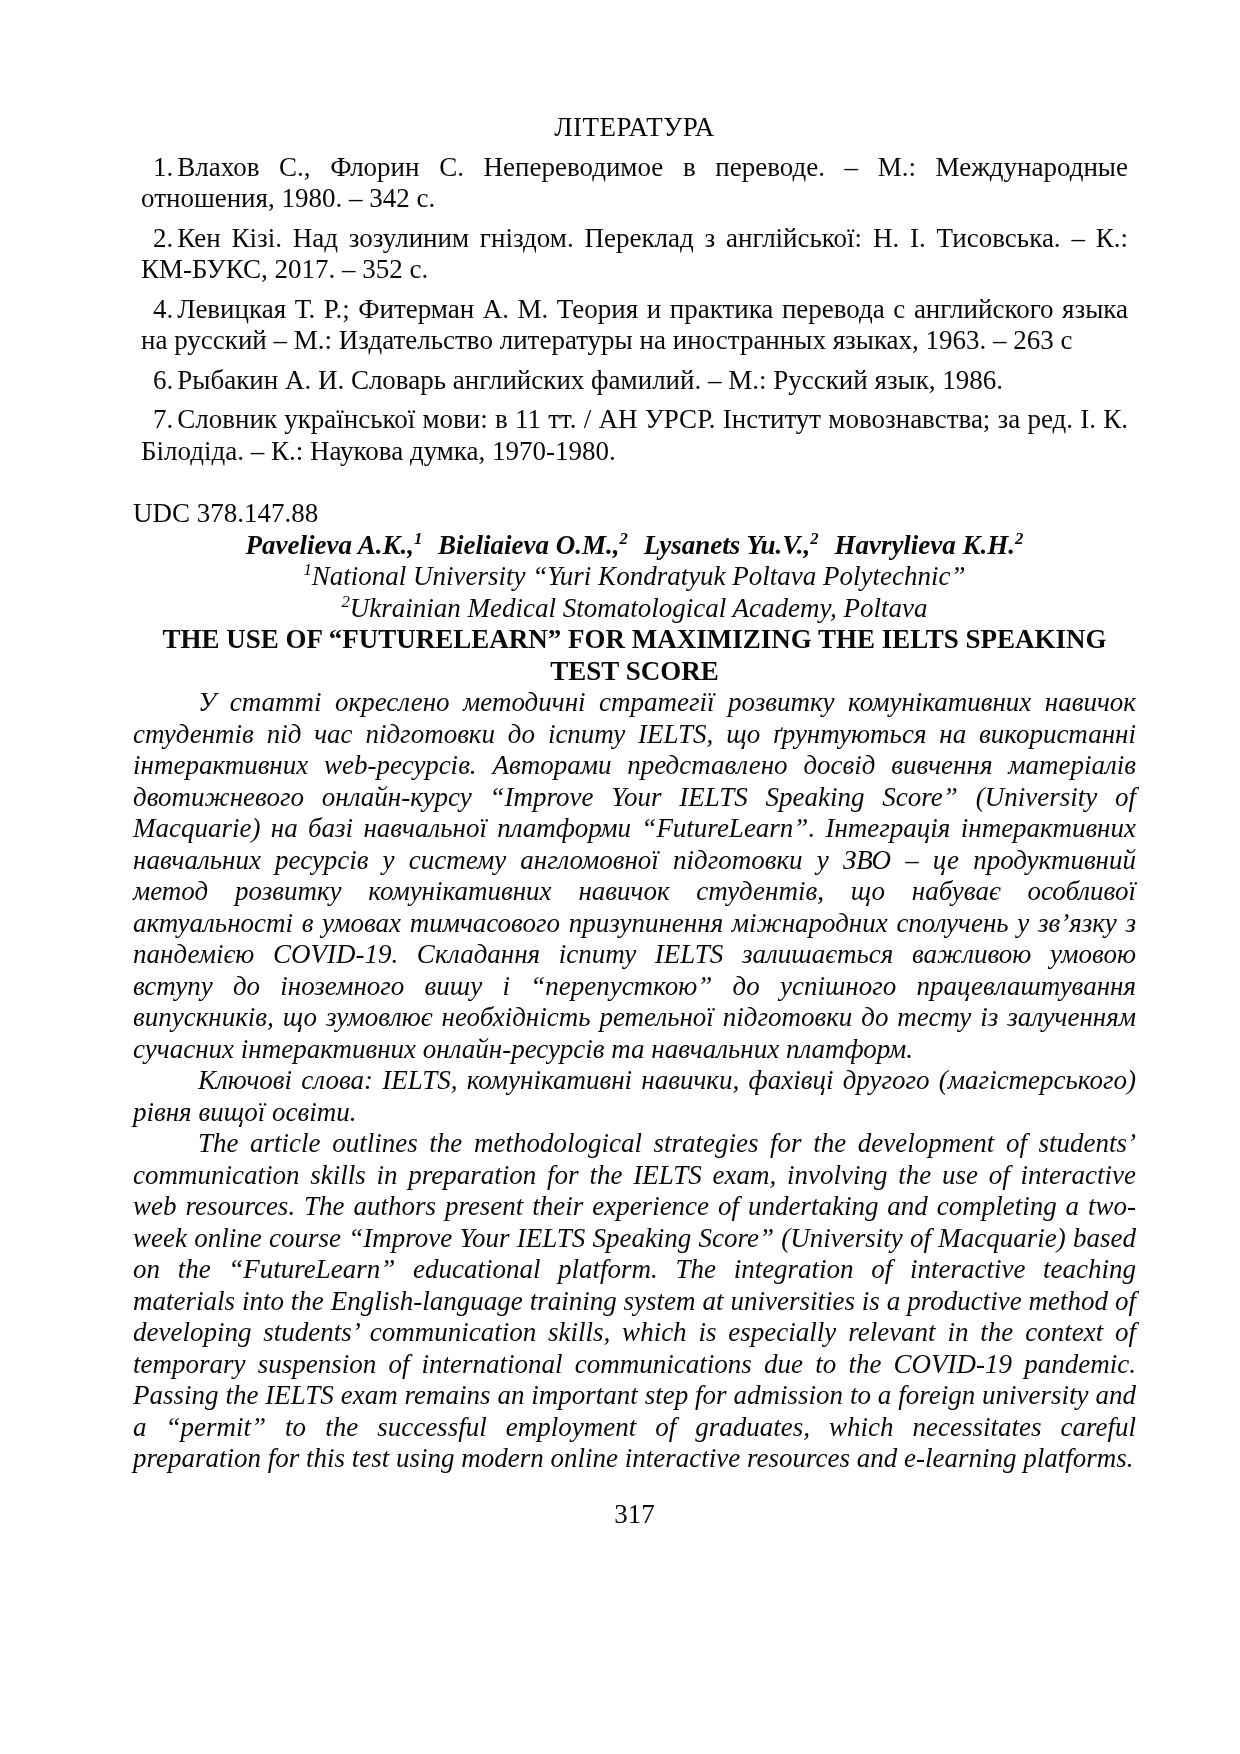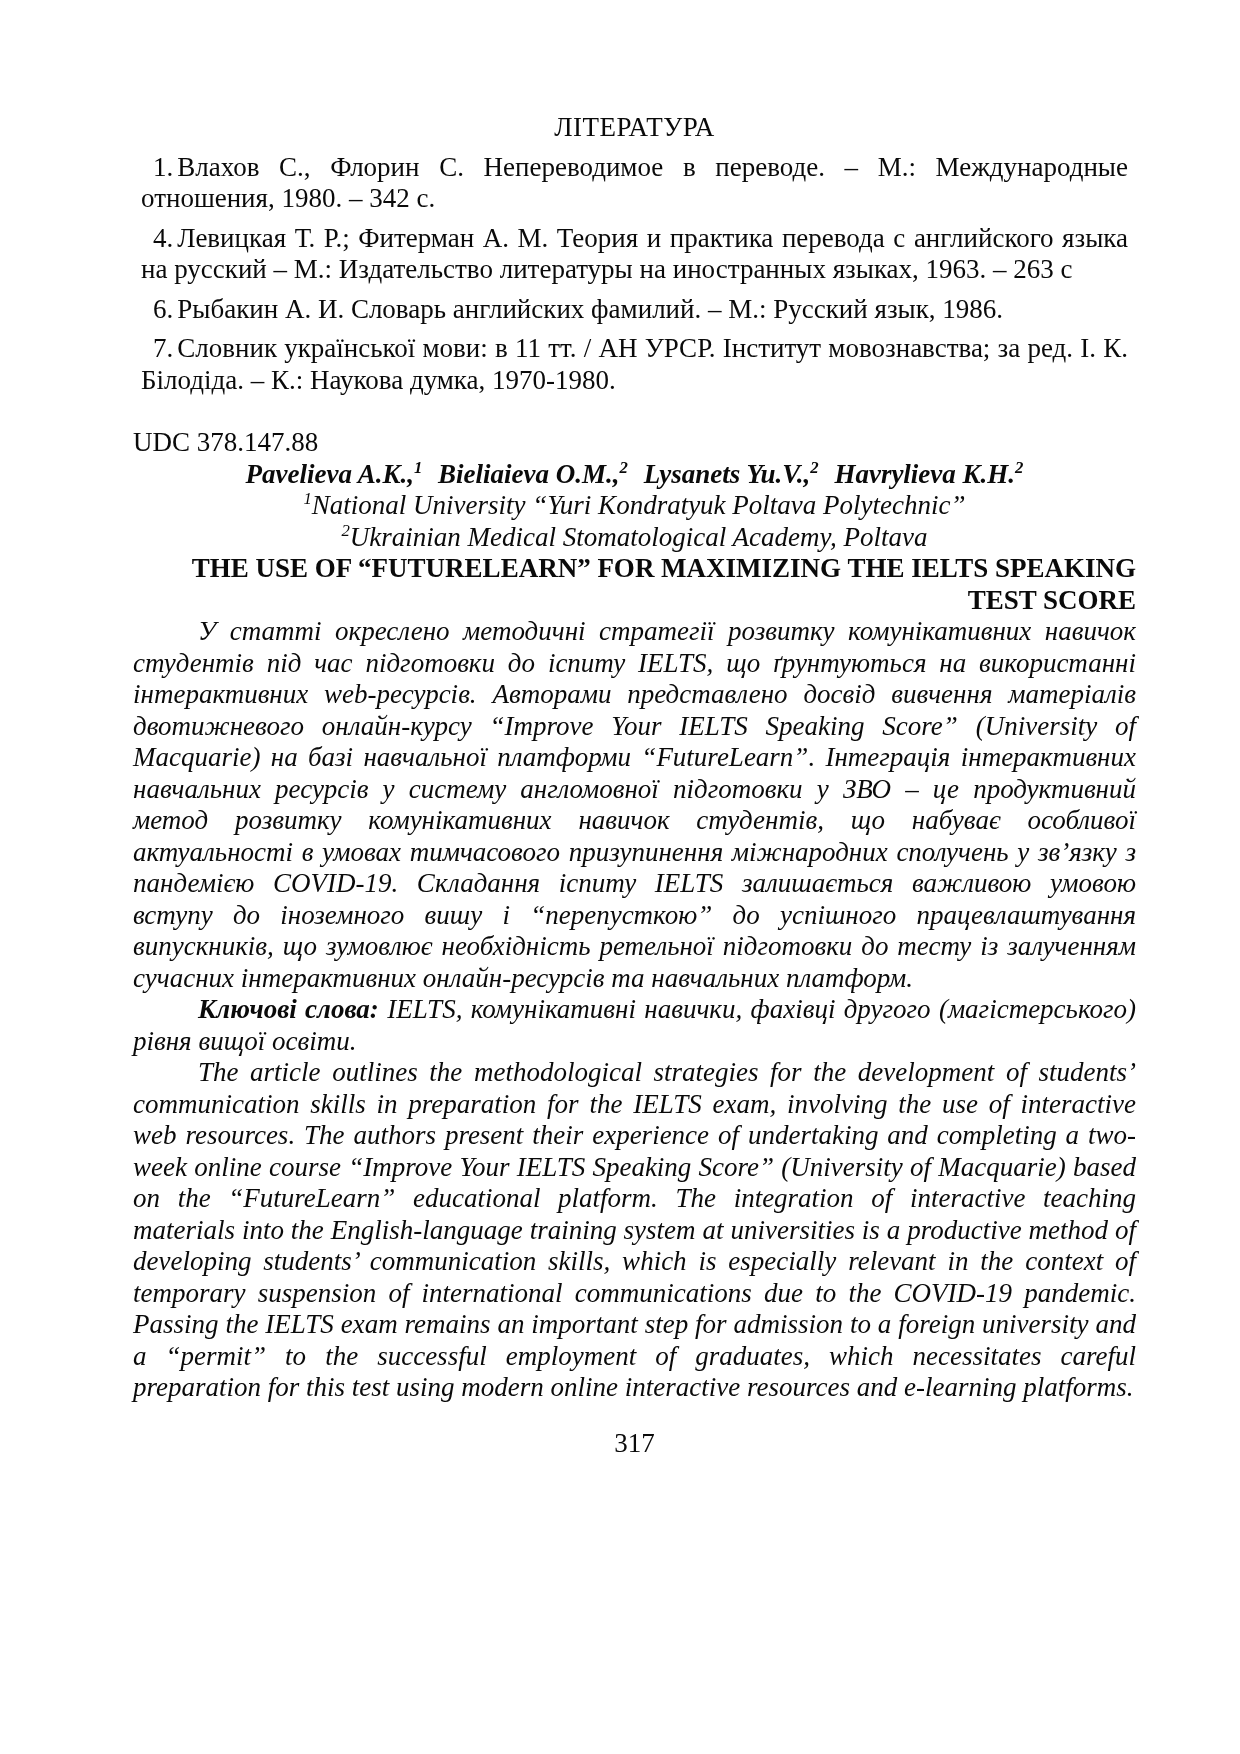--- a/index.html
+++ b/index.html
@@ -48,36 +48,36 @@
   .affil {
     margin: 0;
     text-align: center;
     font-weight: normal;
     font-style: italic;
   }
   .title {
     margin: 0;
     font-size: 27px;
     font-weight: bold;
-    text-align: right;
+    text-align: center;
     line-height: 31.5px;
   }
   .abstract {
     margin: 0;
     text-align: justify;
     font-style: italic;
     text-indent: 65px;
   }
   .keywords {
     margin: 0;
     text-align: justify;
     font-style: italic;
     text-indent: 65px;
   }
-  .kw-label { font-weight: bold; }
+  .kw-label { font-weight: normal; }
   sup {
     font-size: 0.62em;
     line-height: 0;
     vertical-align: super;
   }
   .page-number {
     margin-top: 24px;
     text-align: center;
     font-style: normal;
   }
@@ -86,20 +86,21 @@
 <body>
 
 <div class="page">
 
   <section>
     <h2 class="lit-heading">ЛІТЕРАТУРА</h2>
     <div>
 
         <p class="ref"><span class="ref-num">1.</span><span>Влахов С., Флорин С. Непереводимое в переводе. – М.: Международные отношения, 1980. – 342 с.</span></p>
 
+        <p class="ref"><span class="ref-num">2.</span><span>Кен Кізі. Над зозулиним гніздом. Переклад з англійської: Н. І. Тисовська. – К.: КМ-БУКС, 2017. – 352 с.</span></p>
 
 
         <p class="ref"><span class="ref-num">4.</span><span>Левицкая Т. Р.; Фитерман А. М. Теория и практика перевода с английского языка на русский – М.: Издательство литературы на иностранных языках, 1963. – 263 с</span></p>
 
 
         <p class="ref"><span class="ref-num">6.</span><span>Рыбакин А. И. Словарь английских фамилий. – М.: Русский язык, 1986.</span></p>
 
         <p class="ref"><span class="ref-num">7.</span><span>Словник української мови: в 11 тт. / АН УРСР. Інститут мовознавства; за ред. І. К. Білодіда. – К.: Наукова думка, 1970-1980.</span></p>
       </div>
   </section>

